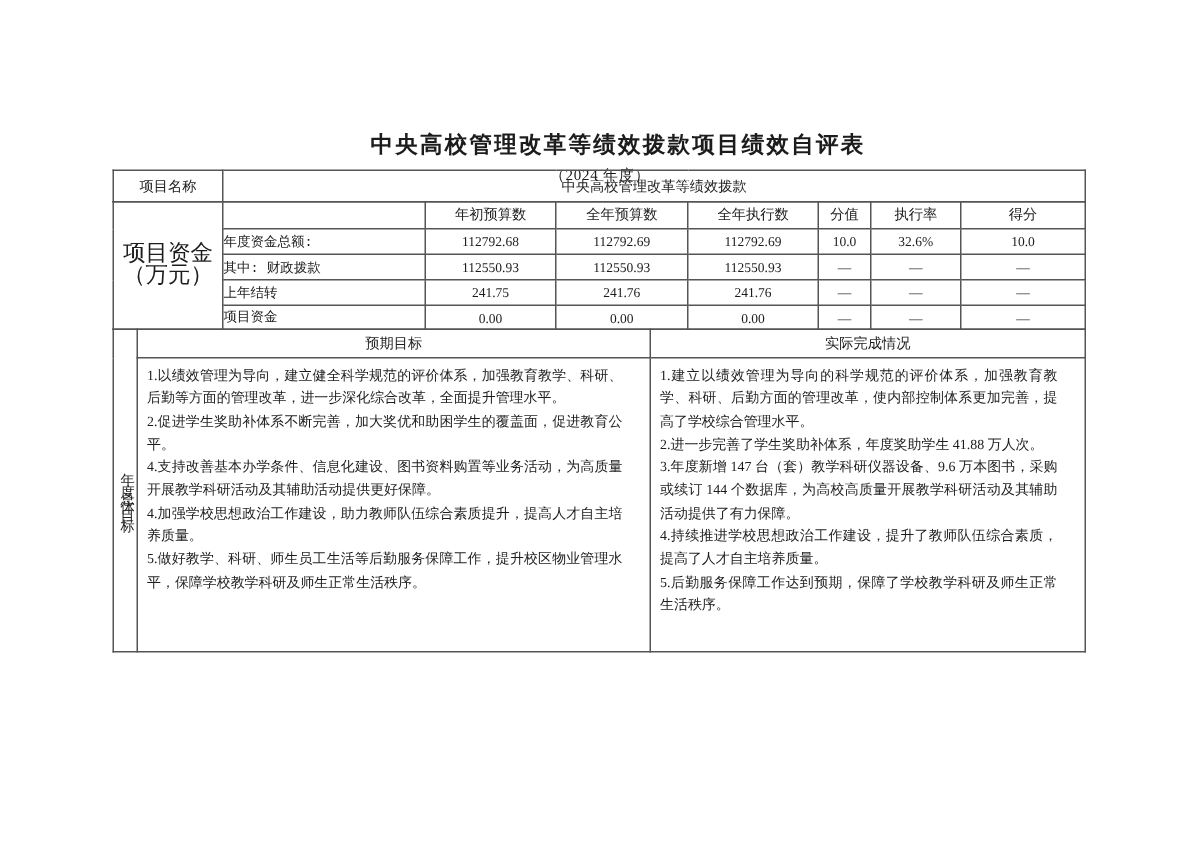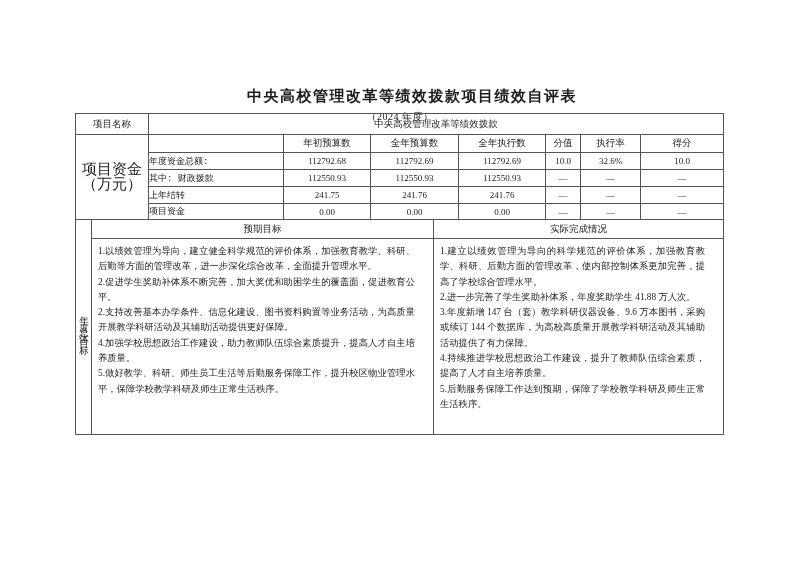--- a/index.html
+++ b/index.html
@@ -156,21 +156,21 @@
         <td rowspan="2" class="vlabel">
           <span>年度总体目标</span>
         </td>
         <td>预期目标</td>
         <td>实际完成情况</td>
       </tr>
       <tr class="h196">
         <td class="goalcell">
           <p>1.以绩效管理为导向，建立健全科学规范的评价体系，加强教育教学、科研、后勤等方面的管理改革，进一步深化综合改革，全面提升管理水平。</p>
           <p>2.促进学生奖助补体系不断完善，加大奖优和助困学生的覆盖面，促进教育公平。</p>
-          <p>2.支持改善基本办学条件、信息化建设、图书资料购置等业务活动，为高质量开展教学科研活动及其辅助活动提供更好保障。</p>
+          <p>4.支持改善基本办学条件、信息化建设、图书资料购置等业务活动，为高质量开展教学科研活动及其辅助活动提供更好保障。</p>
           <p>4.加强学校思想政治工作建设，助力教师队伍综合素质提升，提高人才自主培养质量。</p>
           <p>5.做好教学、科研、师生员工生活等后勤服务保障工作，提升校区物业管理水平，保障学校教学科研及师生正常生活秩序。</p>
         </td>
         <td class="goalcell">
           <p>1.建立以绩效管理为导向的科学规范的评价体系，加强教育教学、科研、后勤方面的管理改革，使内部控制体系更加完善，提高了学校综合管理水平。</p>
           <p>2.进一步完善了学生奖助补体系，年度奖助学生 41.88 万人次。</p>
           <p>3.年度新增 147 台（套）教学科研仪器设备、9.6 万本图书，采购或续订 144 个数据库，为高校高质量开展教学科研活动及其辅助活动提供了有力保障。</p>
           <p>4.持续推进学校思想政治工作建设，提升了教师队伍综合素质，提高了人才自主培养质量。</p>
           <p>5.后勤服务保障工作达到预期，保障了学校教学科研及师生正常生活秩序。</p>
         </td>

